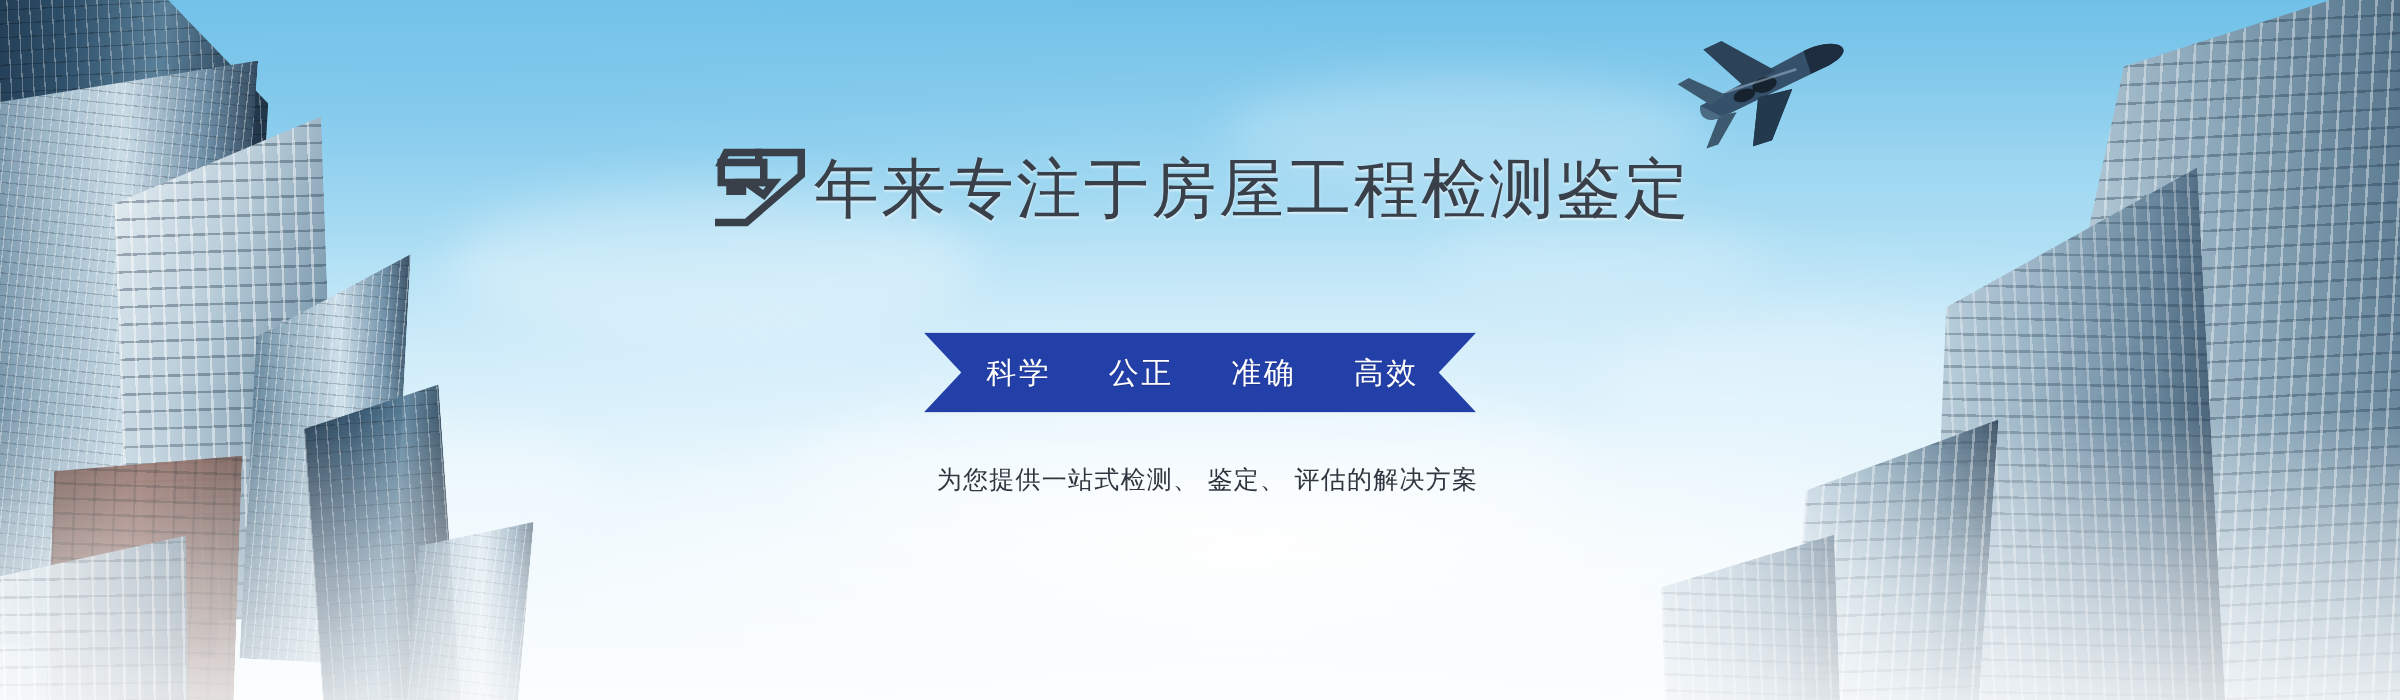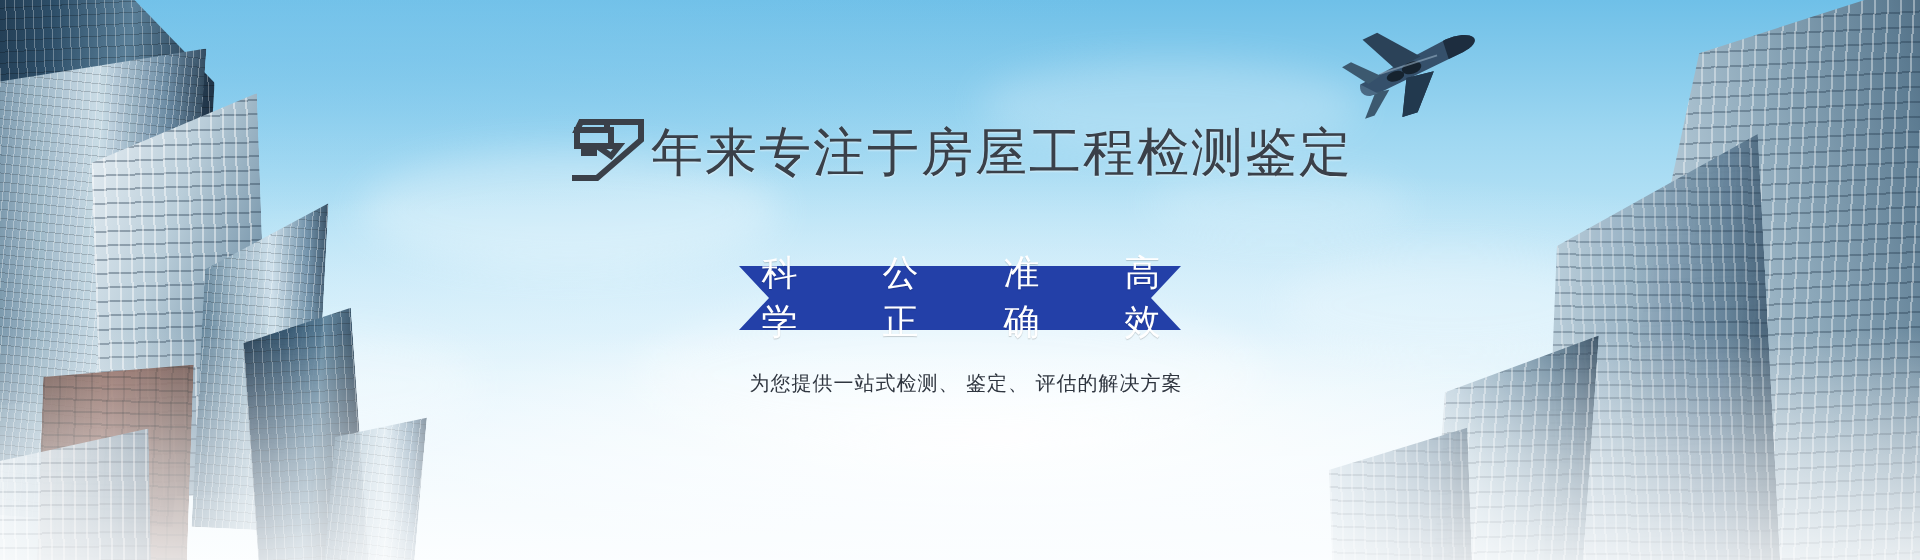--- a/index.html
+++ b/index.html
@@ -107,21 +107,21 @@
     position:absolute;inset:0;
     background:#2340a8;
     clip-path:polygon(0 0, 442px 0, 412px 32px, 442px 64px, 0 64px, 30px 32px);
   }
   .ribbon-items{
     position:absolute;inset:0;
     display:flex;align-items:center;justify-content:center;gap:46px;
     padding-left:4px;
   }
   .ribbon-item{
-    color:#ffffff;font-size:36px;letter-spacing:2px;font-weight:400;
+    color:#ffffff;font-size:24px;letter-spacing:2px;font-weight:400;
     text-shadow:0 1px 1px rgba(0,0,0,.18);
   }
 
   .subtitle{
     position:absolute;left:0;right:0;top:370px;
     font-size:20px;letter-spacing:1px;color:#2f3640;
     text-shadow:0 1px 2px rgba(255,255,255,.6);
     padding-left:12px;
   }
 </style>

